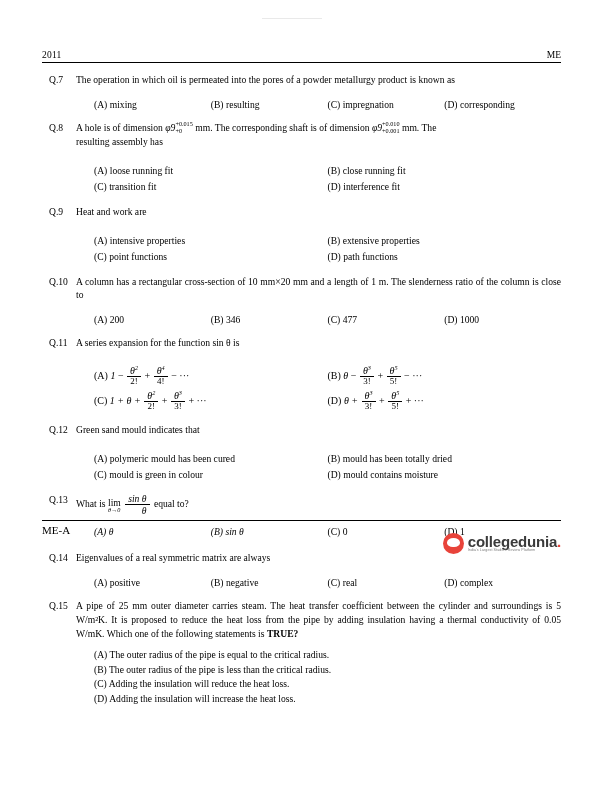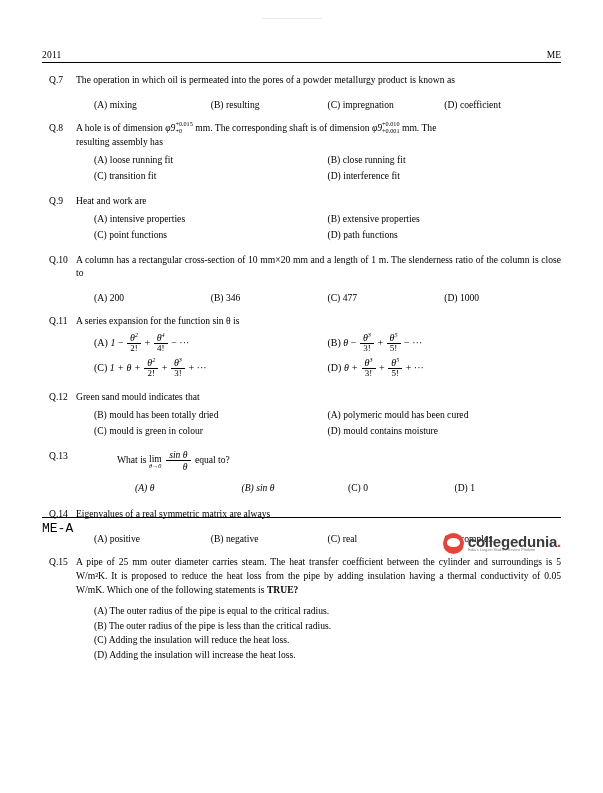--- a/index.html
+++ b/index.html
@@ -65,21 +65,21 @@
     display: flex;
     margin-top: 11px;
   }
   .opts-row .opt {
     box-sizing: border-box;
   }
   .opts-4 .opt { width: 25%; }
   .opts-2col {
     display: flex;
     flex-wrap: wrap;
-    margin-top: 4px;
+    margin-top: 15px;
   }
   .opts-2col .opt {
     width: 50%;
     box-sizing: border-box;
     margin-bottom: 2px;
   }
   .opts-stack {
     margin-top: 7px;
     padding-left: 18px;
   }
@@ -165,22 +165,21 @@
     position: absolute;
     left: 42px;
     right: 42px;
     bottom: 26px;
   }
   .footer-rule {
     border-bottom: 1px solid #000;
     margin-bottom: 3px;
   }
   .footer-label {
-    font-size: 13px;
-    font-family: Liberation Mono, monospace;
+    font-size: 11px;
   }
   
   .logo {
     position: absolute;
     right: 42px;
     bottom: 8px;
     display: flex;
     align-items: center;
     gap: 4px;
   }
@@ -244,21 +243,21 @@
   <div class="content">
 
     <div class="q">
       <div class="q-num">Q.7</div>
       <div class="q-body">
         <div class="q-stem">The  operation in which oil is permeated into the pores of a powder metallurgy product is known as</div>
         <div class="opts-row opts-4 indent-opts">
           <div class="opt">(A)  mixing</div>
           <div class="opt">(B)  resulting</div>
           <div class="opt">(C)  impregnation</div>
-          <div class="opt">(D)  coefficient</div>
+          <div class="opt">(D)  corresponding</div>
         </div>
       </div>
     </div>
 
     <div class="q">
       <div class="q-num">Q.8</div>
       <div class="q-body">
         <div class="q-stem">
           <span>A hole is of dimension</span>
           <span class="ital">φ9</span><span class="subsup"><span class="top">+0.015</span><span class="bot">+0</span></span>
@@ -342,29 +341,29 @@
           </div>
         </div>
       </div>
     </div>
 
     <div class="q">
       <div class="q-num">Q.12</div>
       <div class="q-body">
         <div class="q-stem">Green sand mould indicates that</div>
         <div class="opts-2col indent-opts">
+          <div class="opt">(A) polymeric mould has been cured</div>
           <div class="opt">(B) mould has been totally dried</div>
-          <div class="opt">(A) polymeric mould has been cured</div>
           <div class="opt">(C) mould is green in colour</div>
           <div class="opt">(D) mould contains moisture</div>
         </div>
       </div>
     </div>
 
-    <div class="q" style="margin-bottom:12px;gap:41px;">
+    <div class="q" style="margin-bottom:12px;">
       <div class="q-num">Q.13</div>
       <div class="q-body">
         <div class="q-stem" style="line-height:1.1;">
           <span>What is</span>
           <span class="lim">
             <span class="lim-top">lim</span>
             <span class="lim-bot ital">θ→0</span>
           </span>
           <span class="limfrac ital">
             <span class="num">sin θ</span>

